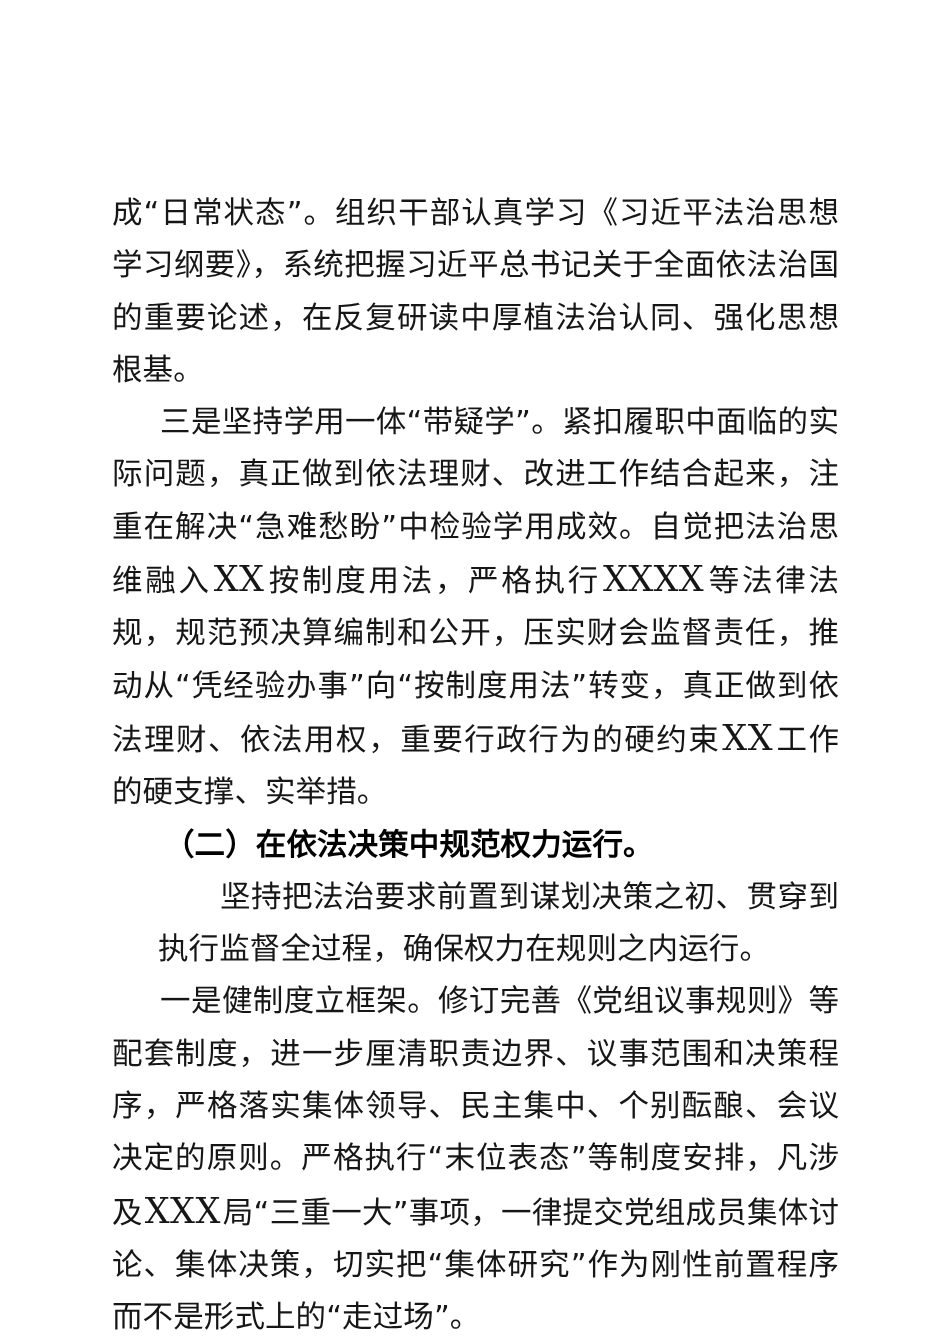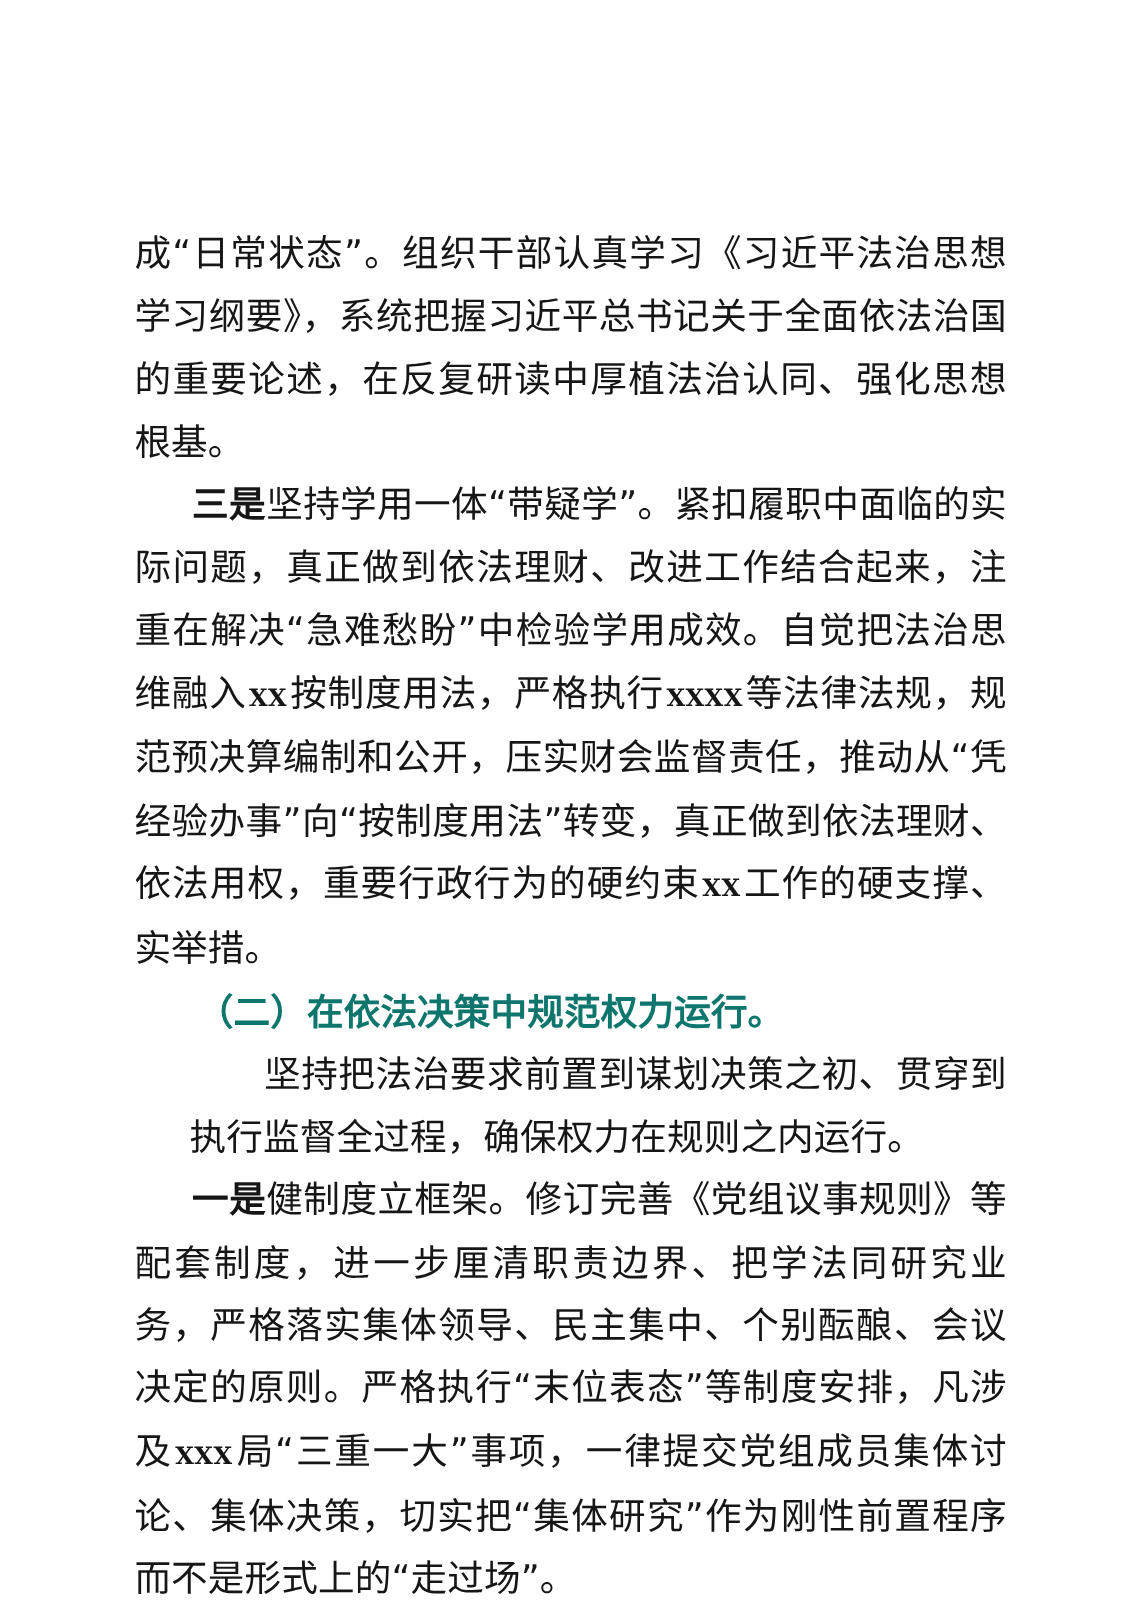--- a/index.html
+++ b/index.html
@@ -61,57 +61,57 @@
   
   .para.indent-wide {
     text-indent: 62px;
     margin-left: 46px;
   }
 
   
   .heading {
     margin: 0;
     padding: 0;
-    color: #0f766e;
+    color: #000000;
     font-family: "DejaVu Sans", sans-serif;
     font-size: 30.5px;
     line-height: 52.3px;
     font-weight: 700;
     text-indent: 52px;
     text-align: left;
     letter-spacing: 0.1px;
   }
 
   
   .lead {
-    font-weight: 700;
+    font-weight: 400;
     letter-spacing: 0.2px;
   }
 
   
   .ph {
     font-family: "DejaVu Serif", "Liberation Serif", serif;
-    font-weight: 700;
-    font-size: 20px;
+    font-weight: 400;
+    font-size: 35px;
     letter-spacing: 0.4px;
     padding: 0 2px;
   }
 </style>
 </head>
 <body>
 
 <div id="page">
   <div id="text-column">
 
     <p class="para cont">成“日常状态”。组织干部认真学习《习近平法治思想学习纲要》，系统把握习近平总书记关于全面依法治国的重要论述，在反复研读中厚植法治认同、强化思想根基。</p>
 
     <p class="para indent-lead"><span class="lead">三是</span><span>坚持学用一体“带疑学”。紧扣履职中面临的实际问题，真正做到依法理财、改进工作结合起来，注重在解决“急难愁盼”中检验学用成效。自觉把法治思维融入</span><span class="ph">XX</span><span>按制度用法，严格执行</span><span class="ph">XXXX</span><span>等法律法规，规范预决算编制和公开，压实财会监督责任，推动从“凭经验办事”向“按制度用法”转变，真正做到依法理财、依法用权，重要行政行为的硬约束</span><span class="ph">XX</span><span>工作的硬支撑、实举措。</span></p>
 
     <p class="heading">（二）在依法决策中规范权力运行。</p>
 
     <p class="para indent-wide">坚持把法治要求前置到谋划决策之初、贯穿到执行监督全过程，确保权力在规则之内运行。</p>
 
-    <p class="para indent-lead"><span class="lead">一是</span><span>健制度立框架。修订完善《党组议事规则》等配套制度，进一步厘清职责边界、把学法同研究业务，严格落实集体领导、民主集中、个别酝酿、会议决定的原则。严格执行“末位表态”等制度安排，凡涉及</span><span class="ph">XXX</span><span>局“三重一大”事项，一律提交党组成员集体讨论、集体决策，切实把“集体研究”作为刚性前置程序而不是形式上的“走过场”。</span></p>
+    <p class="para indent-lead"><span class="lead">一是</span><span>健制度立框架。修订完善《党组议事规则》等配套制度，进一步厘清职责边界、议事范围和决策程序，严格落实集体领导、民主集中、个别酝酿、会议决定的原则。严格执行“末位表态”等制度安排，凡涉及</span><span class="ph">XXX</span><span>局“三重一大”事项，一律提交党组成员集体讨论、集体决策，切实把“集体研究”作为刚性前置程序而不是形式上的“走过场”。</span></p>
 
     <p class="para indent-lead"><span class="lead">二是</span><span>严审查稳关口。把合法性审查作为重大行政决策、重要行政行为的硬约束、必经关，不签“带风险的字”、不拍“有隐患的板”。年内组织对</span></p>
 
   </div>
 </div>
 
 </body></html>

